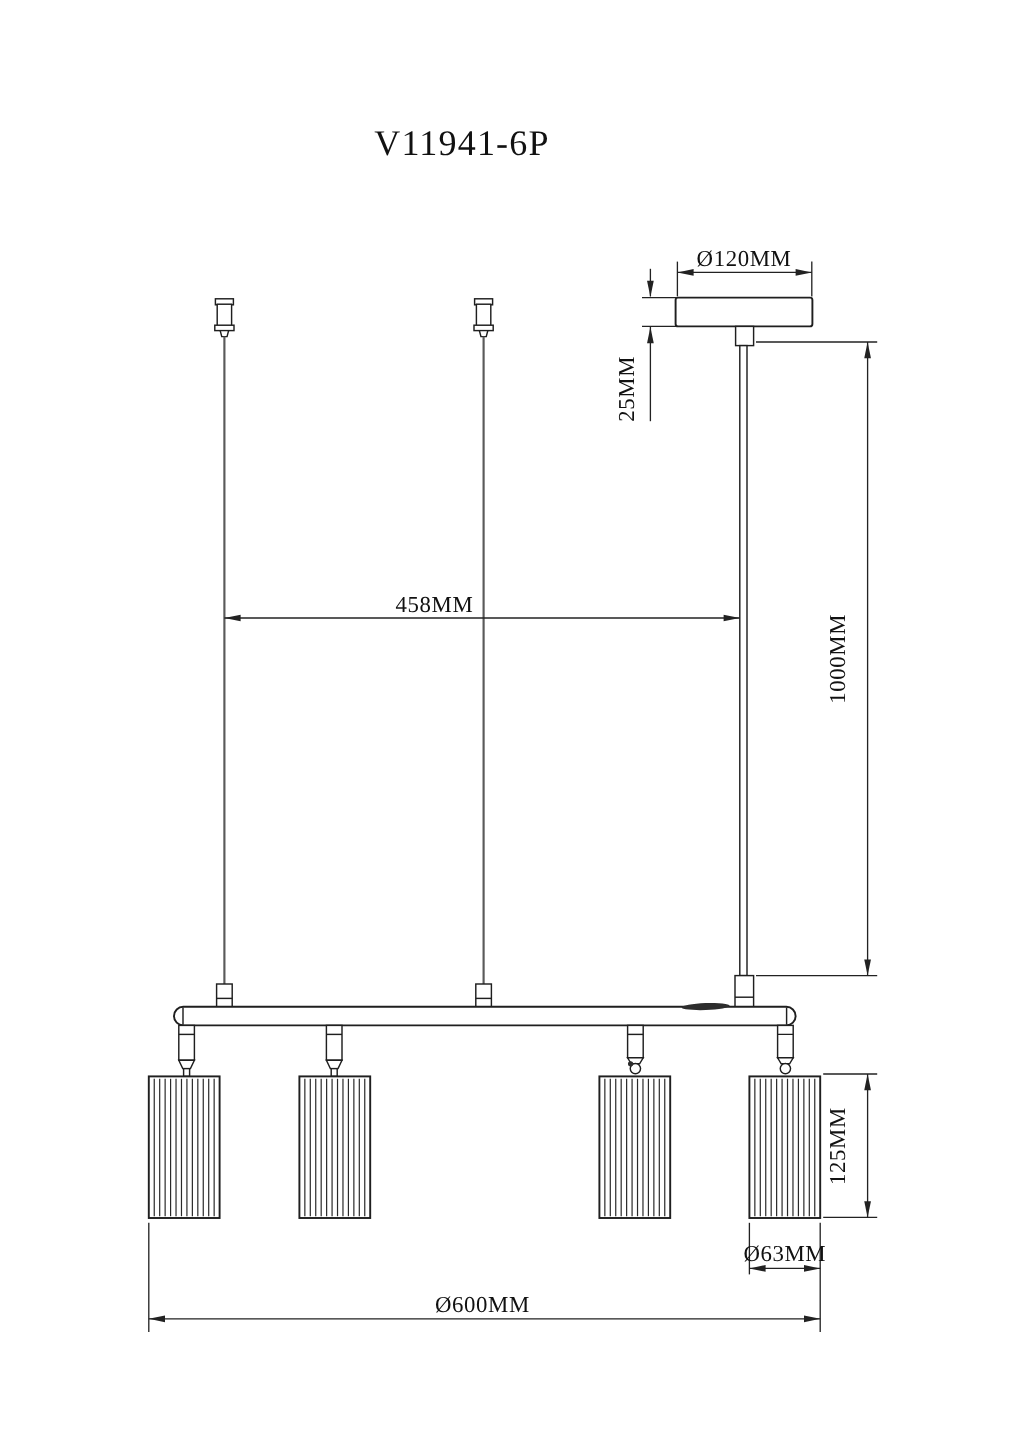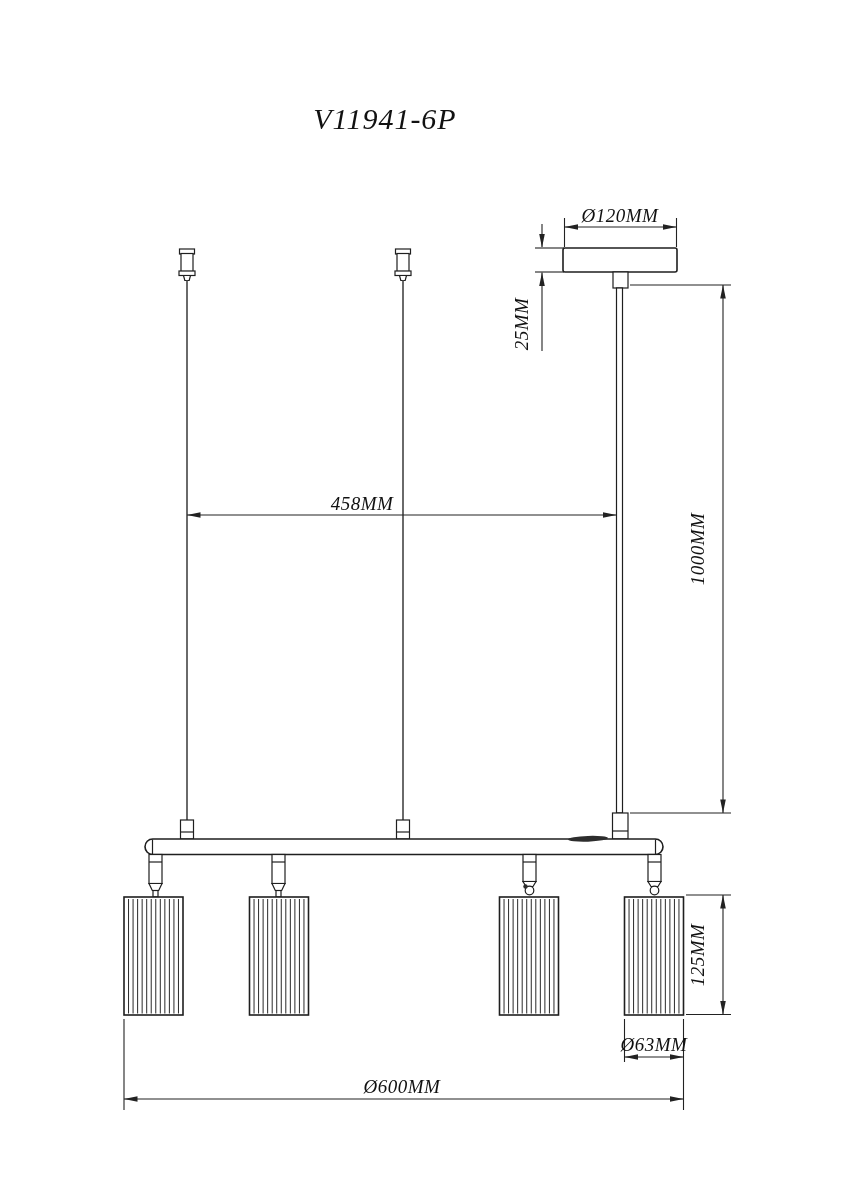--- a/index.html
+++ b/index.html
@@ -3,21 +3,20 @@
 <meta charset="utf-8">
 <style>
   html, body { margin: 0; padding: 0; background: #ffffff; }
   .canvas {
     position: relative;
     width: 848px;
     height: 1200px;
     background: #ffffff;
     font-family: "Liberation Serif", "DejaVu Serif", serif;
     overflow: hidden;
-    font-style: italic;
   }
   svg { display: block; }
   .outline { fill: #ffffff; stroke: #1f1f1f; stroke-width: 1.6; }
   .outline-thin { fill: #ffffff; stroke: #1f1f1f; stroke-width: 1.2; }
   .edge { stroke: #1f1f1f; stroke-width: 1.2; fill: none; }
   .dimline { stroke: #222222; stroke-width: 1.1; fill: none; }
   .arrow { fill: #222222; stroke: none; }
   .wire { stroke: #5a5a5a; stroke-width: 1.8; fill: none; }
   .rib { stroke: #2a2a2a; stroke-width: 1; }
   .dark { fill: #2d2d2d; stroke: none; }

